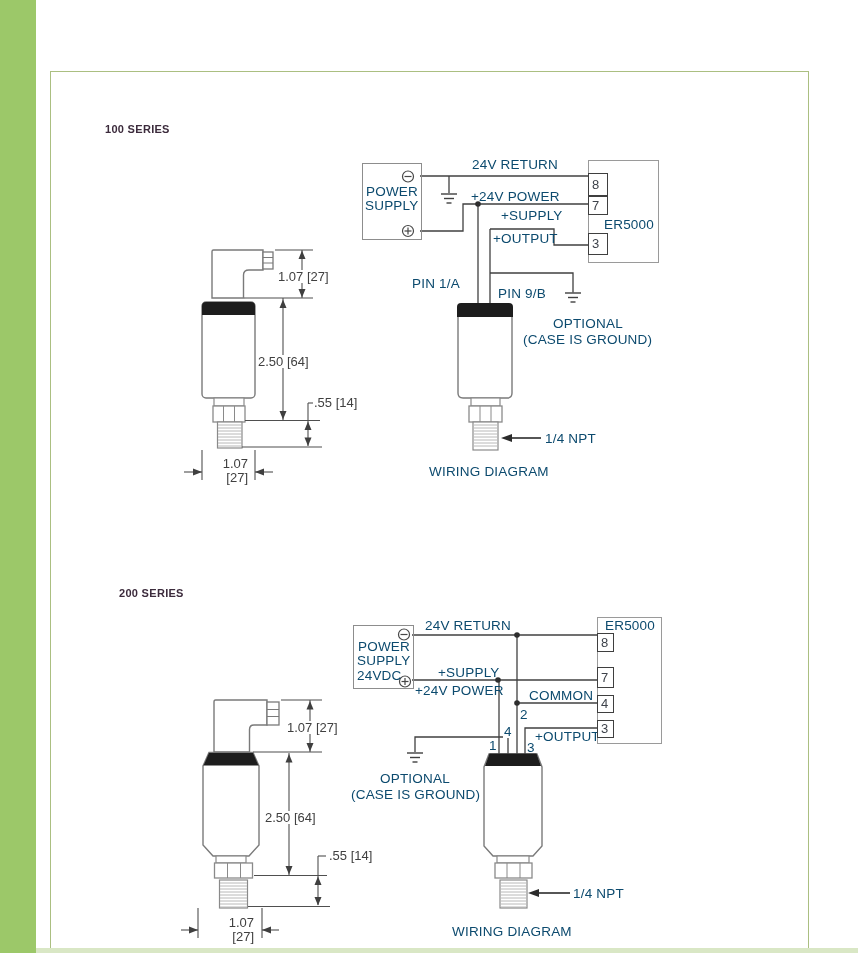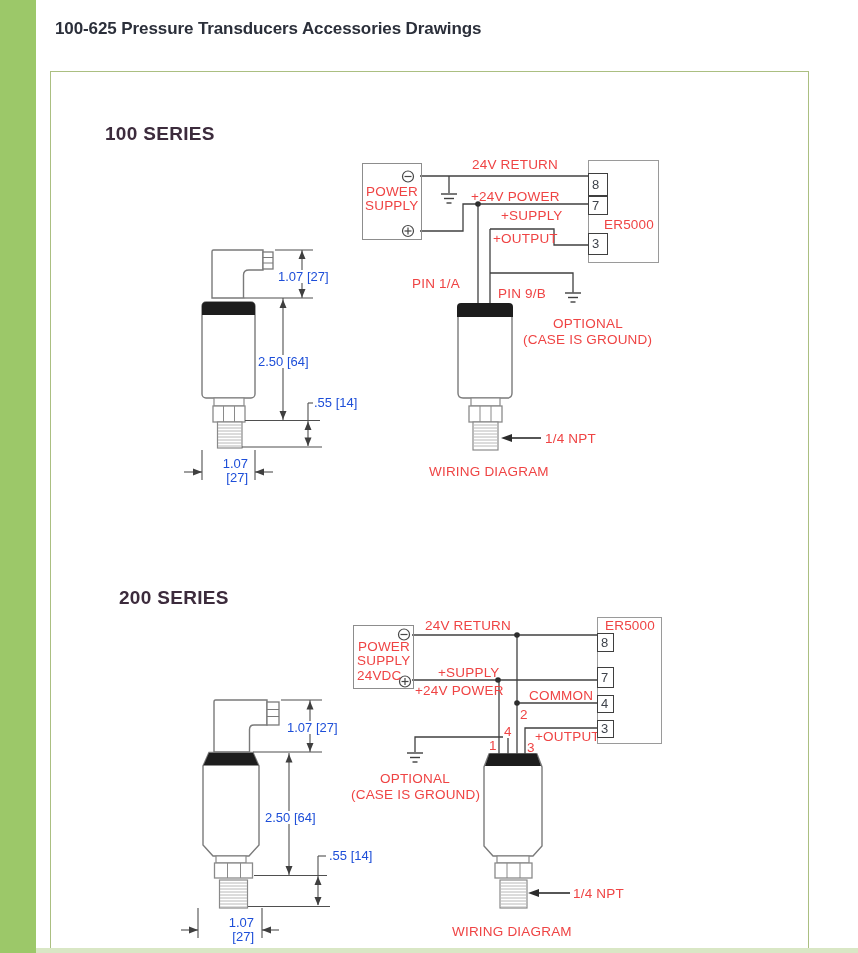--- a/index.html
+++ b/index.html
@@ -2,41 +2,40 @@
 <html><head>
 <meta charset="utf-8">
 <style>
   html,body{margin:0;padding:0;background:#fff;}
   .page{position:relative;width:858px;height:953px;background:#ffffff;
         font-family:"Liberation Sans",sans-serif;overflow:hidden;}
   .sidebar{position:absolute;left:0;top:0;width:36px;height:953px;background:#9cc869;z-index:3;}
   .panel{position:absolute;left:50px;top:71px;width:757px;height:884px;border:1px solid #abbf81;background:#fff;z-index:0;}
   .bottom-strip{position:absolute;left:36px;top:948px;width:822px;height:5px;background:#d9e7c5;z-index:4;}
   .title{position:absolute;left:55px;top:19px;font-size:17px;font-weight:bold;color:#2b2f3a;letter-spacing:-0.1px;z-index:2;}
-  .heading{position:absolute;font-size:19px;font-weight:bold;color:#3c2b3c;letter-spacing:0.3px;z-index:2;}
-  .lbl{position:absolute;font-size:13.5px;color:#ef4444;white-space:nowrap;letter-spacing:0.2px;line-height:13px;z-index:2;}
-  .dim{position:absolute;font-size:13px;color:#1d4ed8;white-space:nowrap;line-height:13px;z-index:2;}
+  .heading{position:absolute;font-size:11px;font-weight:bold;color:#3c2b3c;letter-spacing:0.3px;z-index:2;}
+  .lbl{position:absolute;font-size:13.5px;color:#0c4a6e;white-space:nowrap;letter-spacing:0.2px;line-height:13px;z-index:2;}
+  .dim{position:absolute;font-size:13px;color:#404040;white-space:nowrap;line-height:13px;z-index:2;}
   .bg{background:#fff;padding:0 2px;}
   .box{position:absolute;border:1.3px solid #8d8d8d;background:transparent;z-index:1;}
   .erbox{position:absolute;border:1.3px solid #9a9a9a;background:transparent;z-index:1;}
   .pin{position:absolute;border:1.3px solid #3f3f3f;background:#fff;font-size:13px;color:#3e434b;
        padding-left:3px;box-sizing:border-box;z-index:2;}
   .stack{text-align:right;line-height:14px;}
   svg.lines{position:absolute;left:0;top:0;z-index:1;}
 </style>
 </head>
 <body>
 
 <div class="page">
 
   <div class="sidebar"></div>
   <div class="panel"></div>
   <div class="bottom-strip"></div>
 
-  <div class="title">100-625 Pressure Transducers Accessories Drawings</div>
 
   <svg class="lines" width="858" height="953" viewBox="0 0 858 953">
 
     <g>
       <path d="M212,298 V251.5 Q212,250 213.5,250 H263 V270 H249 Q243.5,270 243.5,275 V298 Z" fill="#fff" stroke="#7a7a7a" stroke-width="1.4"></path>
       <rect x="263" y="252" width="10" height="17" fill="#fff" stroke="#7a7a7a" stroke-width="1.3"></rect>
       <line x1="263" y1="257.5" x2="273" y2="257.5" stroke="#7a7a7a" stroke-width="1"></line>
       <line x1="263" y1="263" x2="273" y2="263" stroke="#7a7a7a" stroke-width="1"></line>
       <rect x="202" y="302" width="53" height="96" rx="4" fill="#fff" stroke="#7a7a7a" stroke-width="1.4"></rect>
       <path d="M206,302 H251 Q255,302 255,306 V315 H202 V306 Q202,302 206,302 Z" fill="#1d1d1d"></path>

